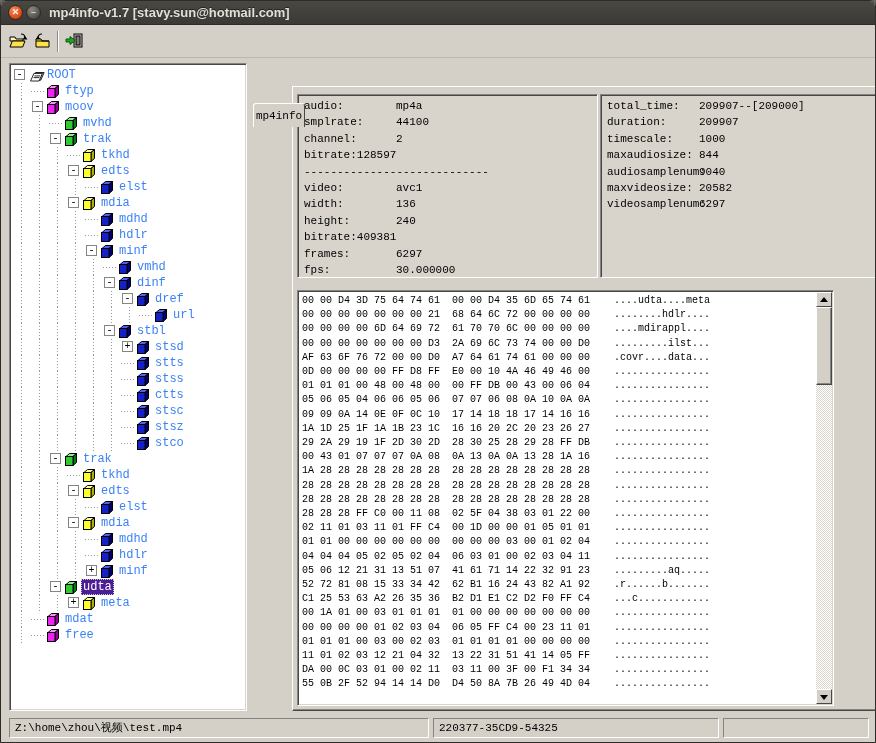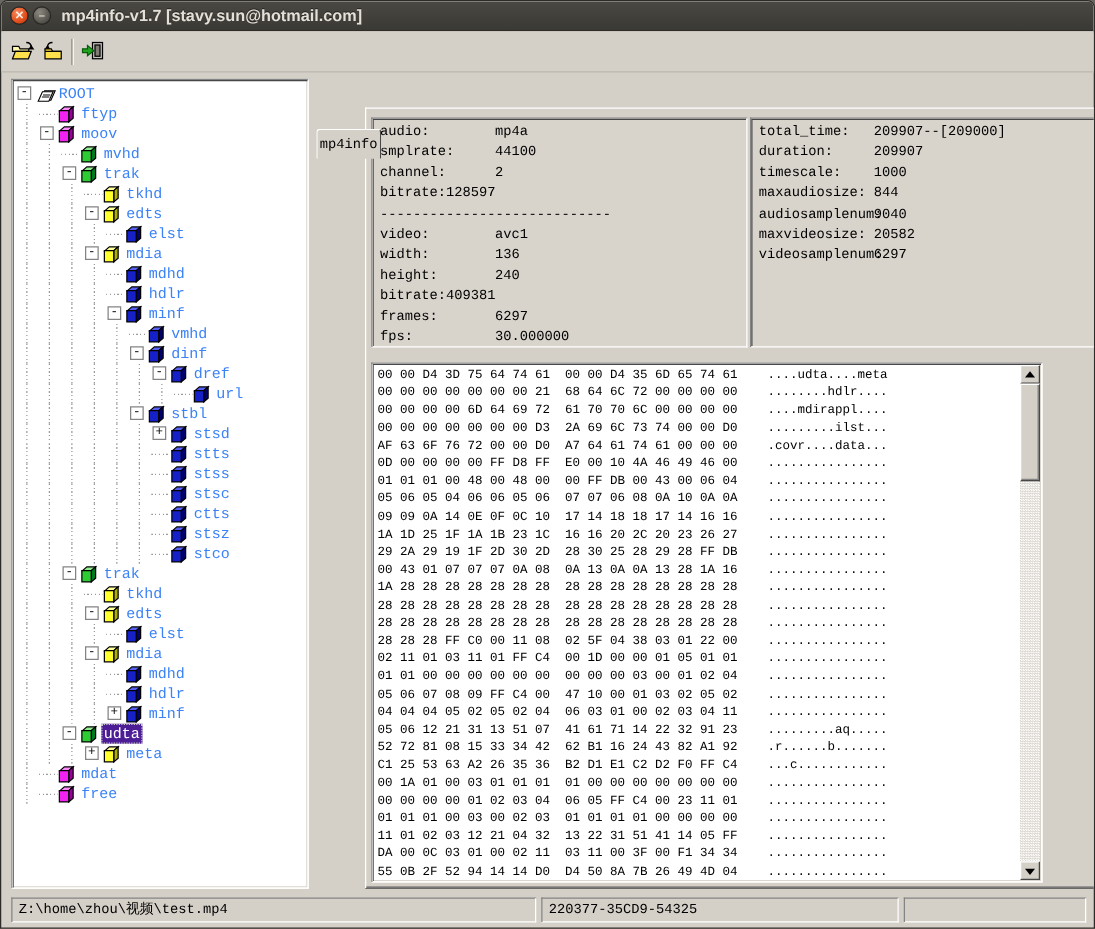--- a/index.html
+++ b/index.html
@@ -472,38 +472,38 @@
         <span class="guide"></span>
         <span class="guide"></span>
         <span class="slot stub"></span>
         <span class="ticon">
           <svg width="14" height="15" viewBox="0 0 14 15">
             <polygon points="2,4.5 5.5,1.5 12.5,1.5 9,4.5" fill="#5560EE" stroke="#000"></polygon>
             <polygon points="9,4.5 12.5,1.5 12.5,10.5 9,13.5" fill="#000070" stroke="#000"></polygon>
             <rect x="1.5" y="4.5" width="7.5" height="9" fill="#1520C8" stroke="#000"></rect>
           </svg>
         </span>
+        <span class="tlabel">ctts</span>
+      </div>
+      <div class="trow">
+        <span class="guide"></span>
+        <span class="guide"></span>
+        <span class="guide"></span>
+        <span class="guide"></span>
+        <span class="guide"></span>
+        <span class="guide"></span>
+        <span class="slot stub"></span>
+        <span class="ticon">
+          <svg width="14" height="15" viewBox="0 0 14 15">
+            <polygon points="2,4.5 5.5,1.5 12.5,1.5 9,4.5" fill="#5560EE" stroke="#000"></polygon>
+            <polygon points="9,4.5 12.5,1.5 12.5,10.5 9,13.5" fill="#000070" stroke="#000"></polygon>
+            <rect x="1.5" y="4.5" width="7.5" height="9" fill="#1520C8" stroke="#000"></rect>
+          </svg>
+        </span>
         <span class="tlabel">stsc</span>
-      </div>
-      <div class="trow">
-        <span class="guide"></span>
-        <span class="guide"></span>
-        <span class="guide"></span>
-        <span class="guide"></span>
-        <span class="guide"></span>
-        <span class="guide"></span>
-        <span class="slot stub"></span>
-        <span class="ticon">
-          <svg width="14" height="15" viewBox="0 0 14 15">
-            <polygon points="2,4.5 5.5,1.5 12.5,1.5 9,4.5" fill="#5560EE" stroke="#000"></polygon>
-            <polygon points="9,4.5 12.5,1.5 12.5,10.5 9,13.5" fill="#000070" stroke="#000"></polygon>
-            <rect x="1.5" y="4.5" width="7.5" height="9" fill="#1520C8" stroke="#000"></rect>
-          </svg>
-        </span>
-        <span class="tlabel">ctts</span>
       </div>
       <div class="trow">
         <span class="guide"></span>
         <span class="guide"></span>
         <span class="guide"></span>
         <span class="guide"></span>
         <span class="guide"></span>
         <span class="guide"></span>
         <span class="slot stub"></span>
         <span class="ticon">
@@ -752,21 +752,20 @@
           <div class="hrow">09 09 0A 14 0E 0F 0C 10  17 14 18 18 17 14 16 16    ................</div>
           <div class="hrow">1A 1D 25 1F 1A 1B 23 1C  16 16 20 2C 20 23 26 27    ................</div>
           <div class="hrow">29 2A 29 19 1F 2D 30 2D  28 30 25 28 29 28 FF DB    ................</div>
           <div class="hrow">00 43 01 07 07 07 0A 08  0A 13 0A 0A 13 28 1A 16    ................</div>
           <div class="hrow">1A 28 28 28 28 28 28 28  28 28 28 28 28 28 28 28    ................</div>
           <div class="hrow">28 28 28 28 28 28 28 28  28 28 28 28 28 28 28 28    ................</div>
           <div class="hrow">28 28 28 28 28 28 28 28  28 28 28 28 28 28 28 28    ................</div>
           <div class="hrow">28 28 28 FF C0 00 11 08  02 5F 04 38 03 01 22 00    ................</div>
           <div class="hrow">02 11 01 03 11 01 FF C4  00 1D 00 00 01 05 01 01    ................</div>
           <div class="hrow">01 01 00 00 00 00 00 00  00 00 00 03 00 01 02 04    ................</div>
-          <div class="hrow">05 06 07 08 09 FF C4 00  47 10 00 01 03 02 05 02    ................</div>
           <div class="hrow">04 04 04 05 02 05 02 04  06 03 01 00 02 03 04 11    ................</div>
           <div class="hrow">05 06 12 21 31 13 51 07  41 61 71 14 22 32 91 23    .........aq.....</div>
           <div class="hrow">52 72 81 08 15 33 34 42  62 B1 16 24 43 82 A1 92    .r......b.......</div>
           <div class="hrow">C1 25 53 63 A2 26 35 36  B2 D1 E1 C2 D2 F0 FF C4    ...c............</div>
           <div class="hrow">00 1A 01 00 03 01 01 01  01 00 00 00 00 00 00 00    ................</div>
           <div class="hrow">00 00 00 00 01 02 03 04  06 05 FF C4 00 23 11 01    ................</div>
           <div class="hrow">01 01 01 00 03 00 02 03  01 01 01 01 00 00 00 00    ................</div>
           <div class="hrow">11 01 02 03 12 21 04 32  13 22 31 51 41 14 05 FF    ................</div>
           <div class="hrow">DA 00 0C 03 01 00 02 11  03 11 00 3F 00 F1 34 34    ................</div>
           <div class="hrow">55 0B 2F 52 94 14 14 D0  D4 50 8A 7B 26 49 4D 04    ................</div>

